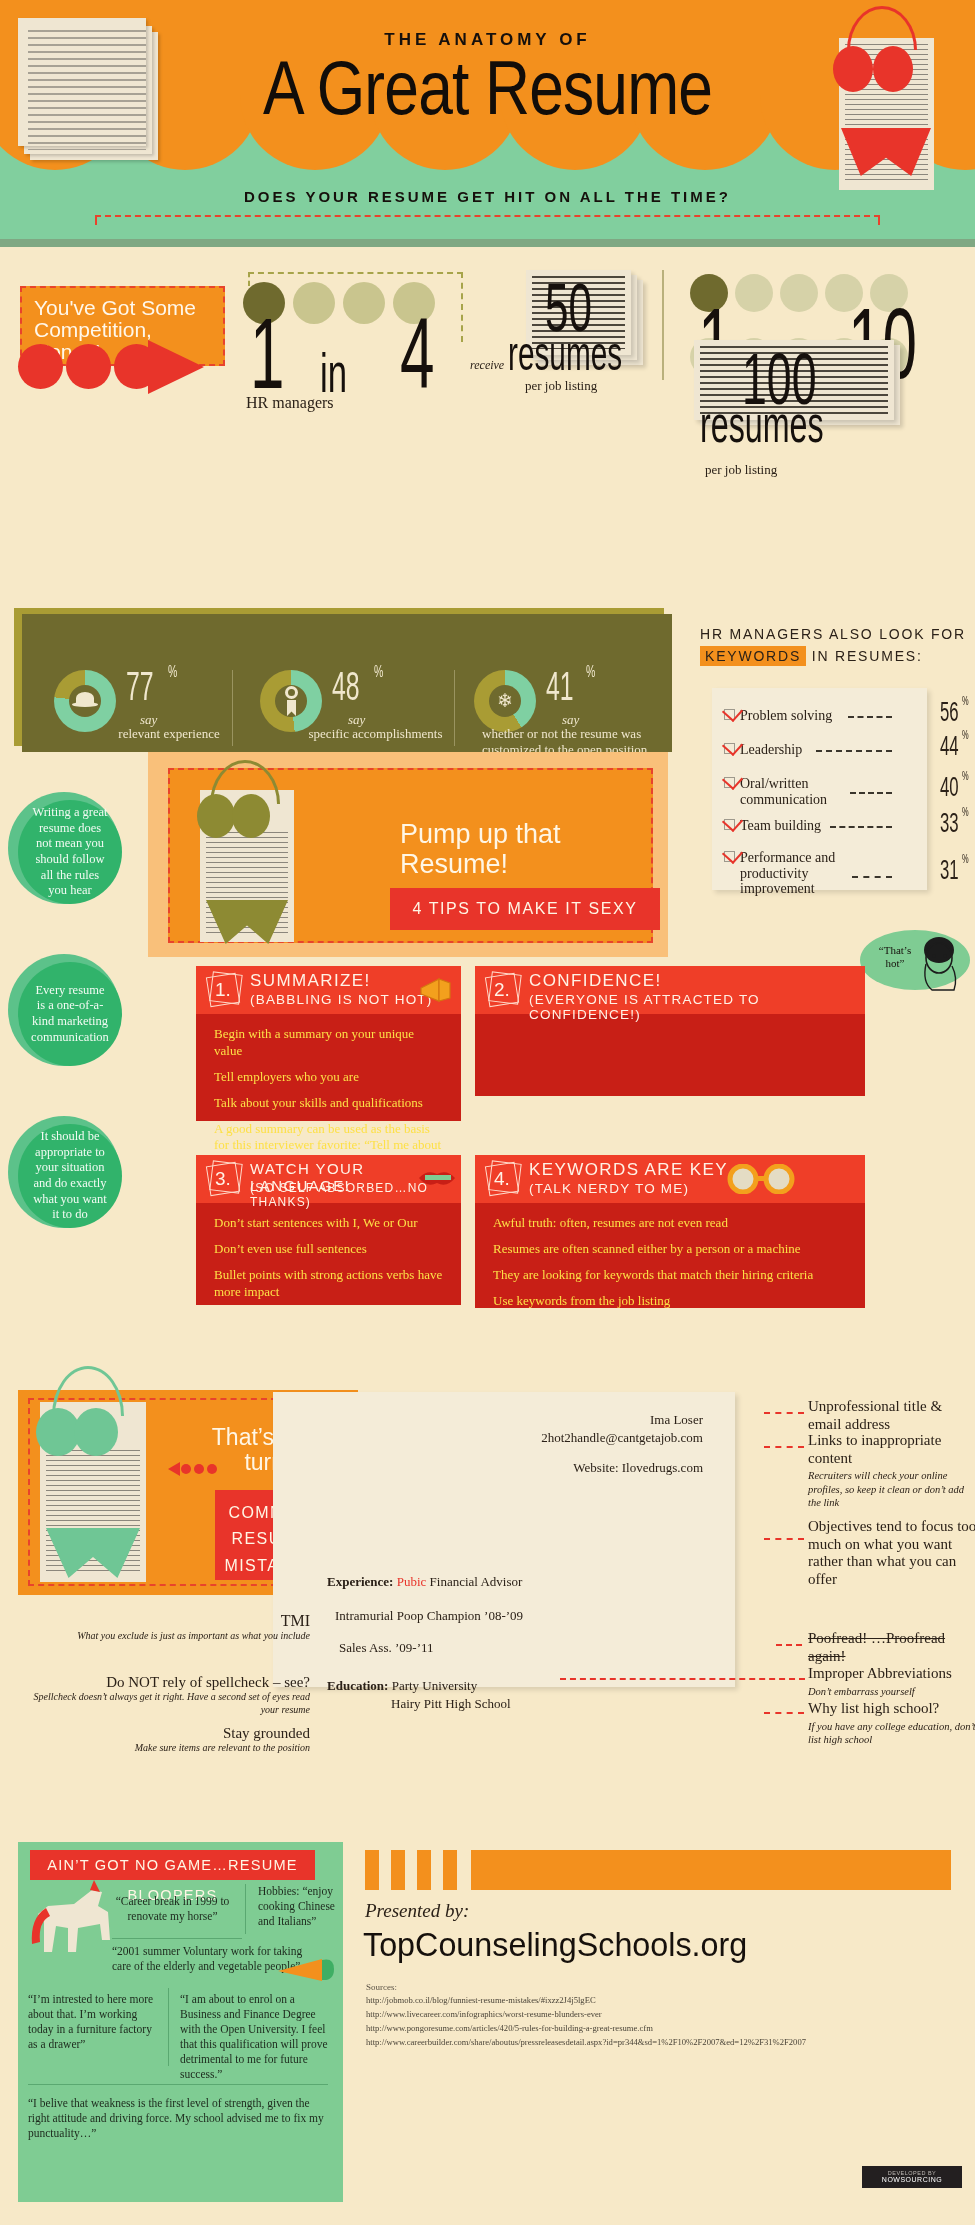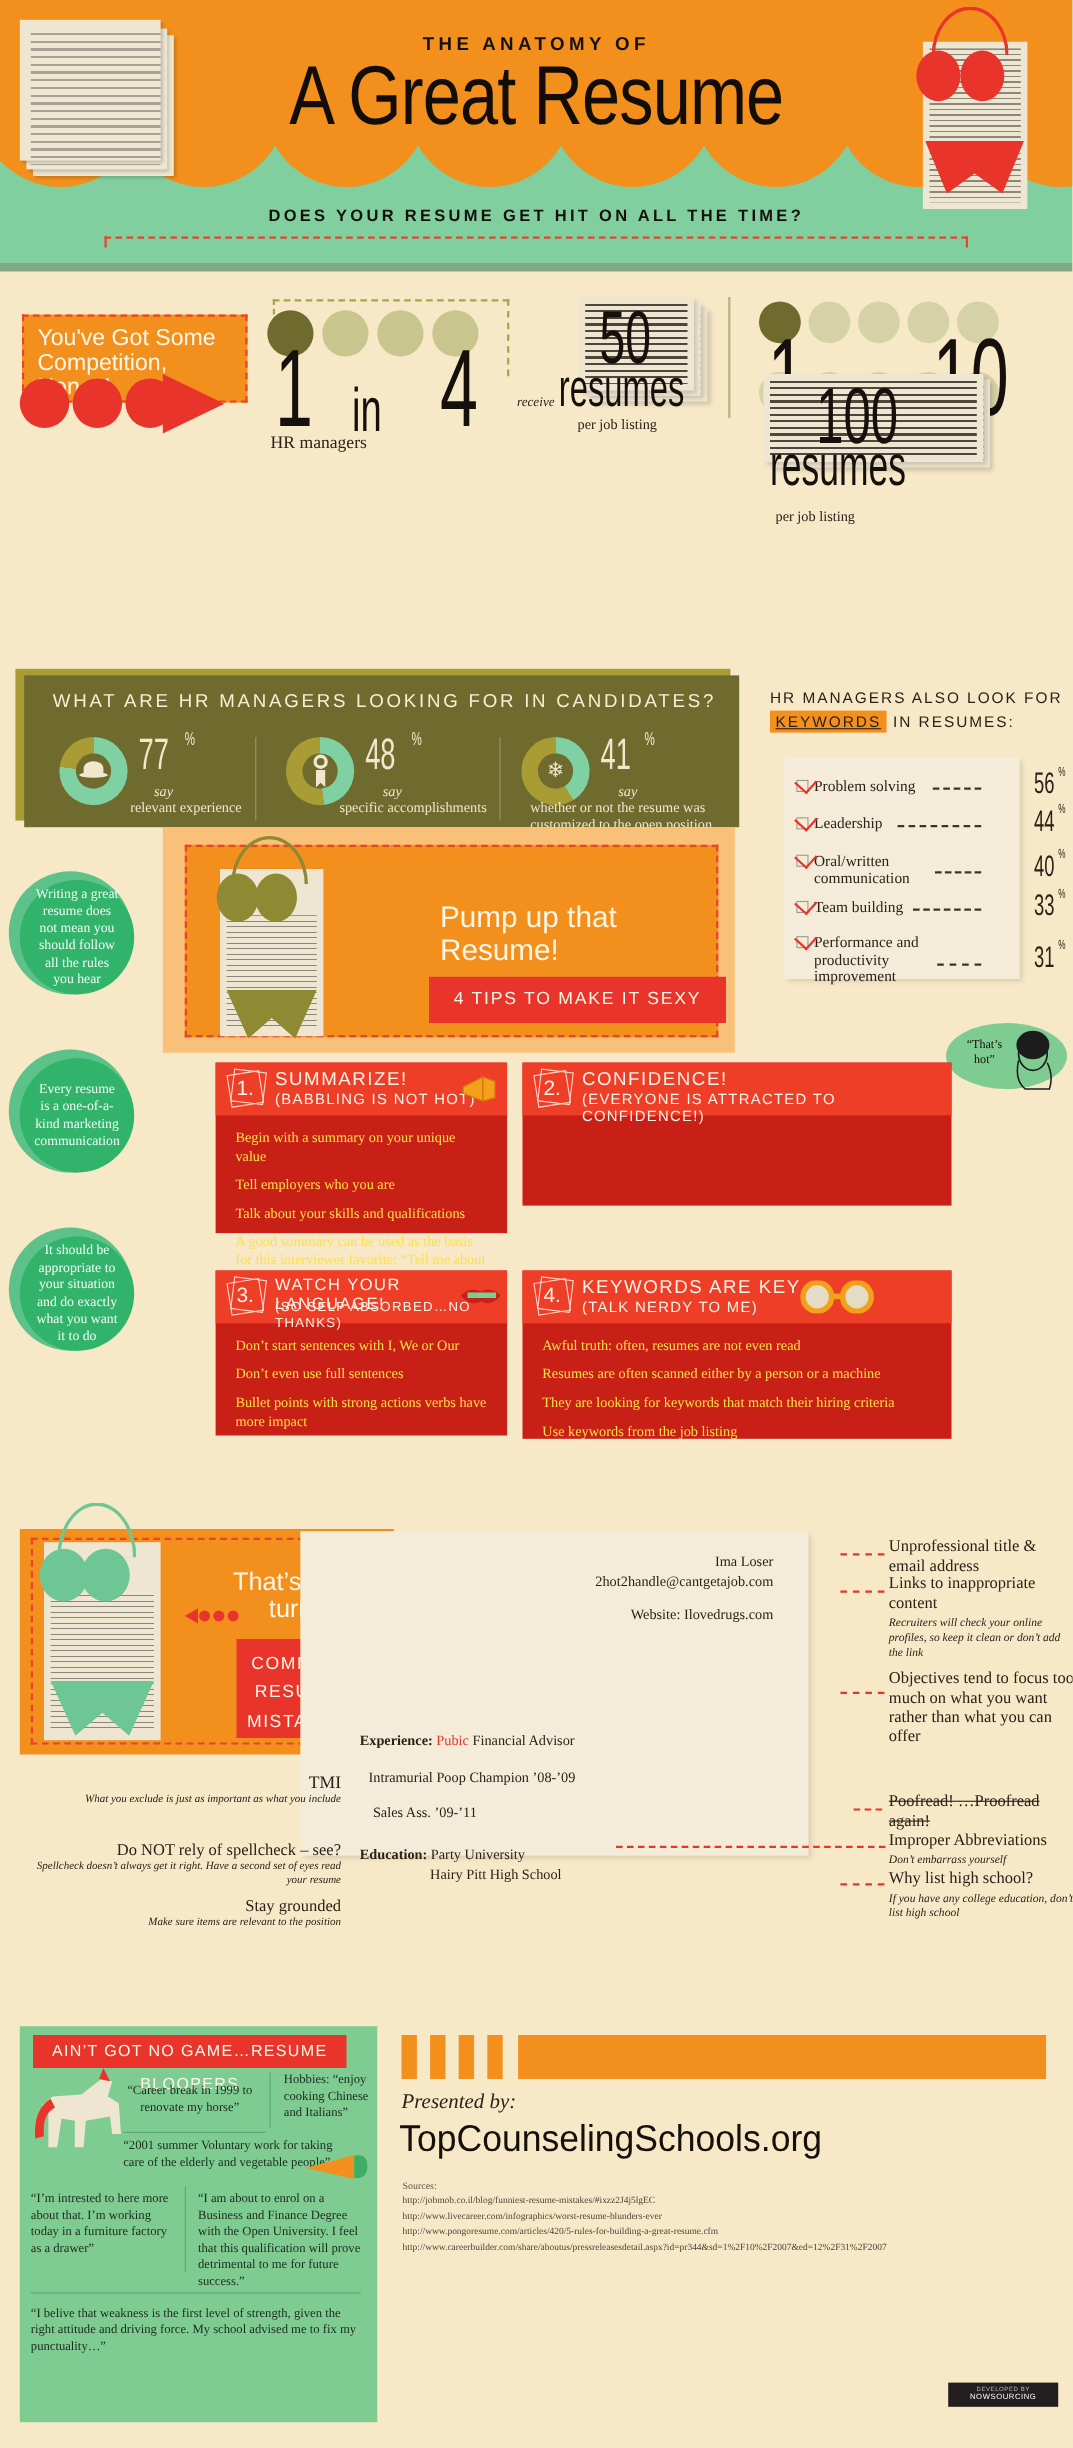--- a/index.html
+++ b/index.html
@@ -75,21 +75,21 @@
   .donut::after { content:""; position:absolute; left:15px; top:15px; width:32px; height:32px; border-radius:50%; background:#6f6a2e; }
   .pct { position:absolute; font-family:"Liberation Sans", sans-serif; color:#f0e7cd; font-size:40px;
      transform:scaleX(.62); transform-origin:0 0; }
   .pcts { position:absolute; font-size:13px; color:#f0e7cd; }
   .say { font-style:italic; }
   .oldiv { position:absolute; width:1px; background:#9a9460; }
 
   
   .kw-title { position:absolute; left:700px; top:624px; width:270px; font-size:14px; letter-spacing:1.8px;
      color:#2b2118; line-height:1.55; font-family:"Liberation Sans", sans-serif; }
-  .kw-hl { background:#f3901d; padding:2px 5px;text-decoration:underline; }
+  .kw-hl { background:#f3901d; padding:2px 5px; }
   .kw-card { position:absolute; left:712px; top:688px; width:215px; height:202px; background:#f4ecd8;
      box-shadow:3px 3px 5px rgba(0,0,0,.12); }
   .kw-row { position:absolute; left:14px; width:200px; font-size:14px; color:#2b2118; }
   .kw-chk { position:absolute; left:-2px; top:1px; width:11px; height:11px; border:1px solid #9e998d; }
   .kw-chk::after { content:""; position:absolute; left:0px; top:-6px; width:13px; height:13px;
      border-right:2.5px solid #e8342a; border-bottom:2.5px solid #e8342a; transform:rotate(42deg); }
   .kw-dots { position:absolute; border-top:2px dashed #3a352c; }
   .kw-pct { position:absolute; font-family:"Liberation Sans", sans-serif; font-size:27px; color:#2b2118;
      transform:scaleX(.62); transform-origin:0 0; }
 
@@ -289,21 +289,20 @@
   </div>
 <div class="rescard" style="left:694px;top:340px;width:200px;height:80px;">
     <div class="rl"></div>
   </div>
 <div class="bigfig" style="left:742px;top:338px;font-size:72px;">100</div>
 <div class="bigfig" style="left:700px;top:394px;font-size:52px;">resumes</div>
 <div class="statlabel" style="left:705px;top:462px;font-size:13px;">per job listing</div>
 
 <div class="olive-shadow"></div>
 <div class="olive">
-  <h3 class="cond">WHAT ARE HR MANAGERS LOOKING FOR IN CANDIDATES?</h3>
 
   <div class="donut" style="left:32px;top:56px;background:conic-gradient(#7fd0a2 0 277deg,#a99c34 277deg 360deg);"></div>
   <div style="position:absolute;left:50px;top:74px;width:26px;height:26px;">
     <div style="position:absolute;left:4px;top:4px;width:18px;height:12px;border-radius:50% 50% 0 0;background:#f0e7cd;"></div>
     <div style="position:absolute;left:0;top:14px;width:26px;height:5px;border-radius:50%;background:#f0e7cd;"></div>
   </div>
   <div class="pct" style="left:104px;top:50px;">77</div>
   <div class="pct" style="left:146px;top:48px;font-size:17px;">%</div>
   <div class="pcts say" style="left:118px;top:98px;">say</div>
   <div class="pcts" style="left:92px;top:112px;width:110px;text-align:center;">relevant experience</div>

